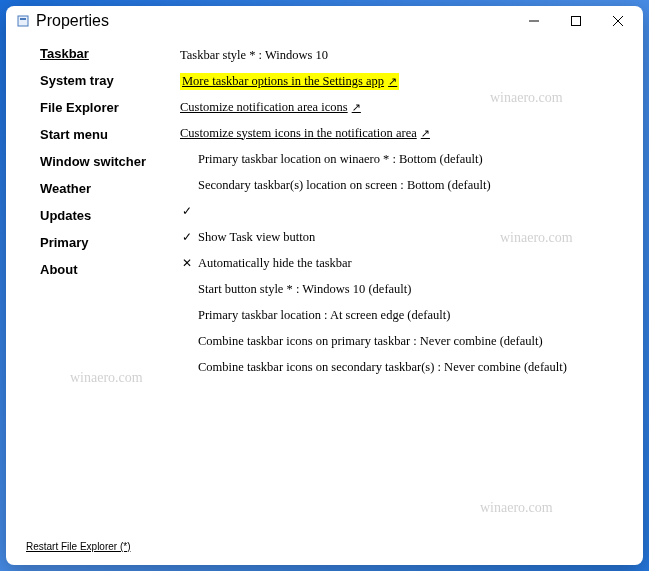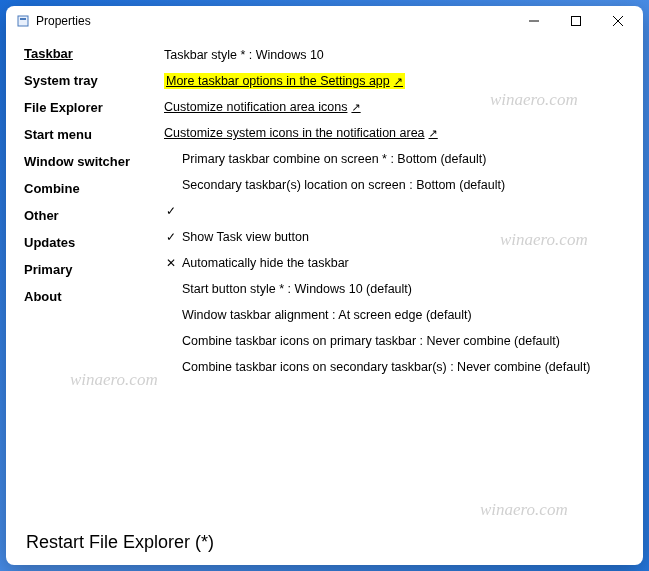--- a/index.html
+++ b/index.html
@@ -32,21 +32,21 @@
 .titlebar-icon {
   width: 14px;
   height: 14px;
   margin-right: 6px;
   display: inline-flex;
   align-items: center;
   justify-content: center;
 }
 .titlebar-title {
   flex: 1;
-  font-size: 12px;
+  font-size: 16px;
 }
 .win-btn {
   width: 42px;
   height: 28px;
   display: flex;
   align-items: center;
   justify-content: center;
   cursor: pointer;
 }
 .win-btn svg { stroke: #000; stroke-width: 1; fill: none; }
@@ -55,65 +55,67 @@
   display: flex;
   padding: 6px 0 0 0;
   overflow: hidden;
 }
 .sidebar {
   width: 150px;
   padding: 4px 0 0 18px;
   display: flex;
   flex-direction: column;
   gap: 12px;
+  margin-left: 16px;
 }
 .side-item {
   font-size: 13px;
   font-weight: 600;
   cursor: pointer;
 }
 .side-item.active { text-decoration: underline; }
 .main {
   flex: 1;
   padding: 4px 8px 0 8px;
   display: flex;
   flex-direction: column;
   gap: 8px;
   font-size: 12.5px;
   overflow: hidden;
 }
 .row {
   display: flex;
   align-items: center;
   min-height: 18px;
+  font-family: Liberation Serif, serif;
 }
 .row .indent { width: 18px; display:inline-block; }
 .link-row { text-decoration: underline; cursor: pointer; display:inline-flex; align-items:center; }
 .link-row.hl { background: #ffff00; padding: 1px 2px; }
 .arrow { margin-left: 4px; font-size: 11px; }
 .mark {
   width: 14px;
   display: inline-flex;
   justify-content: center;
   margin-right: 4px;
   font-size: 12px;
 }
 .footer {
   padding: 6px 0 12px 20px;
 }
 .footer-link {
-  font-size: 18px;
+  font-size: 10px;
+  text-decoration: underline;
   cursor: pointer;
 }
 .watermark {
   position: absolute;
   color: rgba(120,120,120,0.35);
   font-family: Georgia, serif;
-  font-style: italic;
-  font-size: 17px;
+  font-size: 14px;
   pointer-events: none;
   user-select: none;
 }
 </style>
 </head>
 <body>
 
 <div class="window">
 
   <div class="titlebar">
@@ -143,22 +145,21 @@
   </div>
 
   <div class="content">
 
     <div class="sidebar">
       <div class="side-item active">Taskbar</div>
       <div class="side-item">System tray</div>
       <div class="side-item">File Explorer</div>
       <div class="side-item">Start menu</div>
       <div class="side-item">Window switcher</div>
-      <div class="side-item">Combine</div>
-      <div class="side-item">Other</div>
+      <div class="side-item">Weather</div>
       <div class="side-item">Updates</div>
       <div class="side-item">Primary</div>
       <div class="side-item">About</div>
     </div>
 
     <div class="main">
       <div class="row">
         <span>Taskbar style * : Windows 10</span>
       </div>
       <div class="row">
@@ -174,21 +175,21 @@
         </span>
       </div>
       <div class="row">
         <span class="link-row">
           <span>Customize system icons in the notification area</span>
           <span class="arrow">↗</span>
         </span>
       </div>
       <div class="row">
         <span class="indent"></span>
-        <span>Primary taskbar combine on screen * : Bottom (default)</span>
+        <span>Primary taskbar location on winaero * : Bottom (default)</span>
       </div>
       <div class="row">
         <span class="indent"></span>
         <span>Secondary taskbar(s) location on screen : Bottom (default)</span>
       </div>
       <div class="row">
         <span class="mark">✓</span>
       </div>
       <div class="row">
         <span class="mark">✓</span>
@@ -197,21 +198,21 @@
       <div class="row">
         <span class="mark">✕</span>
         <span>Automatically hide the taskbar</span>
       </div>
       <div class="row">
         <span class="indent"></span>
         <span>Start button style * : Windows 10 (default)</span>
       </div>
       <div class="row">
         <span class="indent"></span>
-        <span>Window taskbar alignment : At screen edge (default)</span>
+        <span>Primary taskbar location : At screen edge (default)</span>
       </div>
       <div class="row">
         <span class="indent"></span>
         <span>Combine taskbar icons on primary taskbar : Never combine (default)</span>
       </div>
       <div class="row">
         <span class="indent"></span>
         <span>Combine taskbar icons on secondary taskbar(s) : Never combine (default)</span>
       </div>
     </div>

